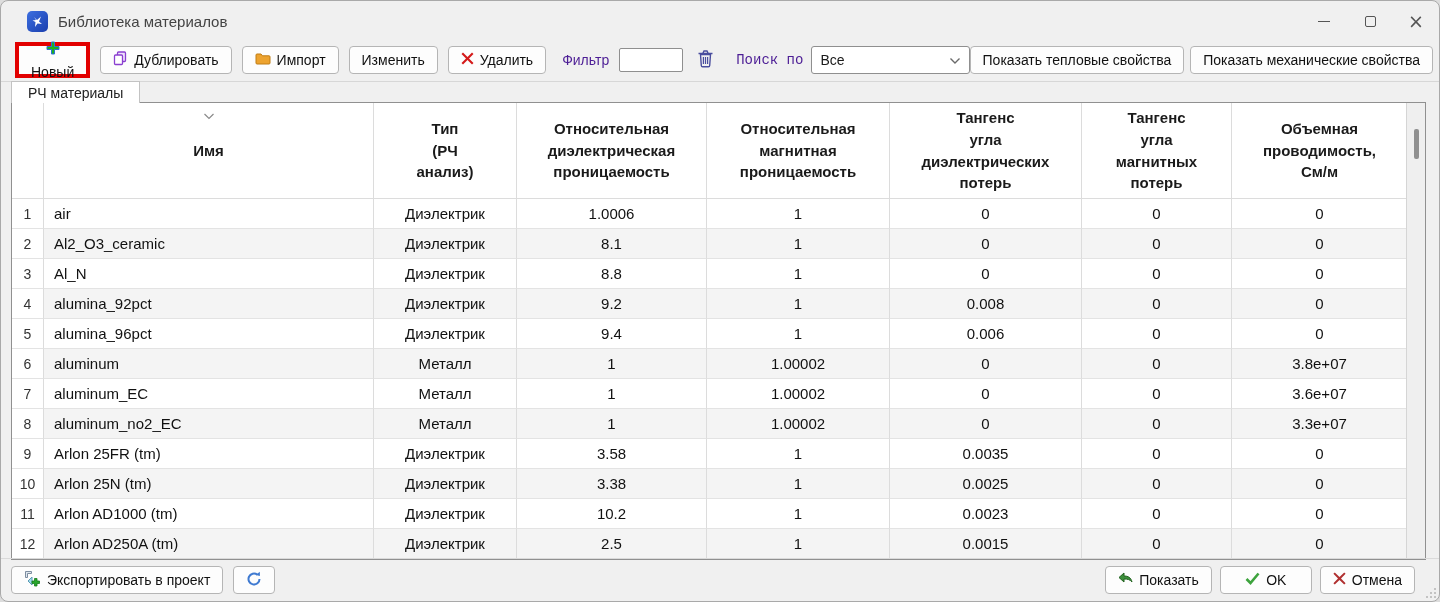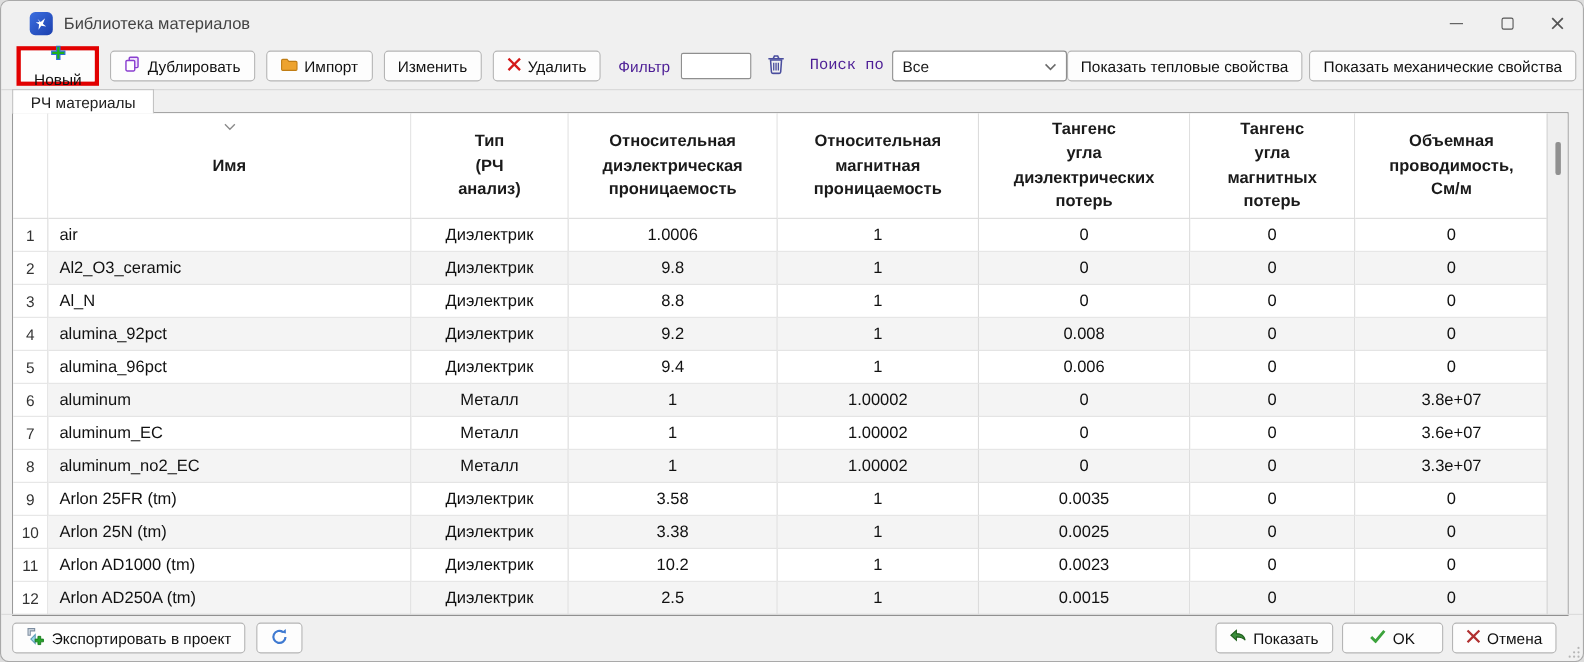--- a/index.html
+++ b/index.html
@@ -230,21 +230,21 @@
         <div class="cell namec">air</div>
         <div class="cell">Диэлектрик</div>
         <div class="cell">1.0006</div>
         <div class="cell">1</div>
         <div class="cell">0</div>
         <div class="cell">0</div>
         <div class="cell">0</div>
         <div class="cell rownum">2</div>
         <div class="cell alt namec">Al2_O3_ceramic</div>
         <div class="cell alt">Диэлектрик</div>
-        <div class="cell alt">9.8</div>
+        <div class="cell alt">8.1</div>
         <div class="cell alt">1</div>
         <div class="cell alt">0</div>
         <div class="cell alt">0</div>
         <div class="cell alt">0</div>
         <div class="cell rownum">3</div>
         <div class="cell namec">Al_N</div>
         <div class="cell">Диэлектрик</div>
         <div class="cell">8.8</div>
         <div class="cell">1</div>
         <div class="cell">0</div>

